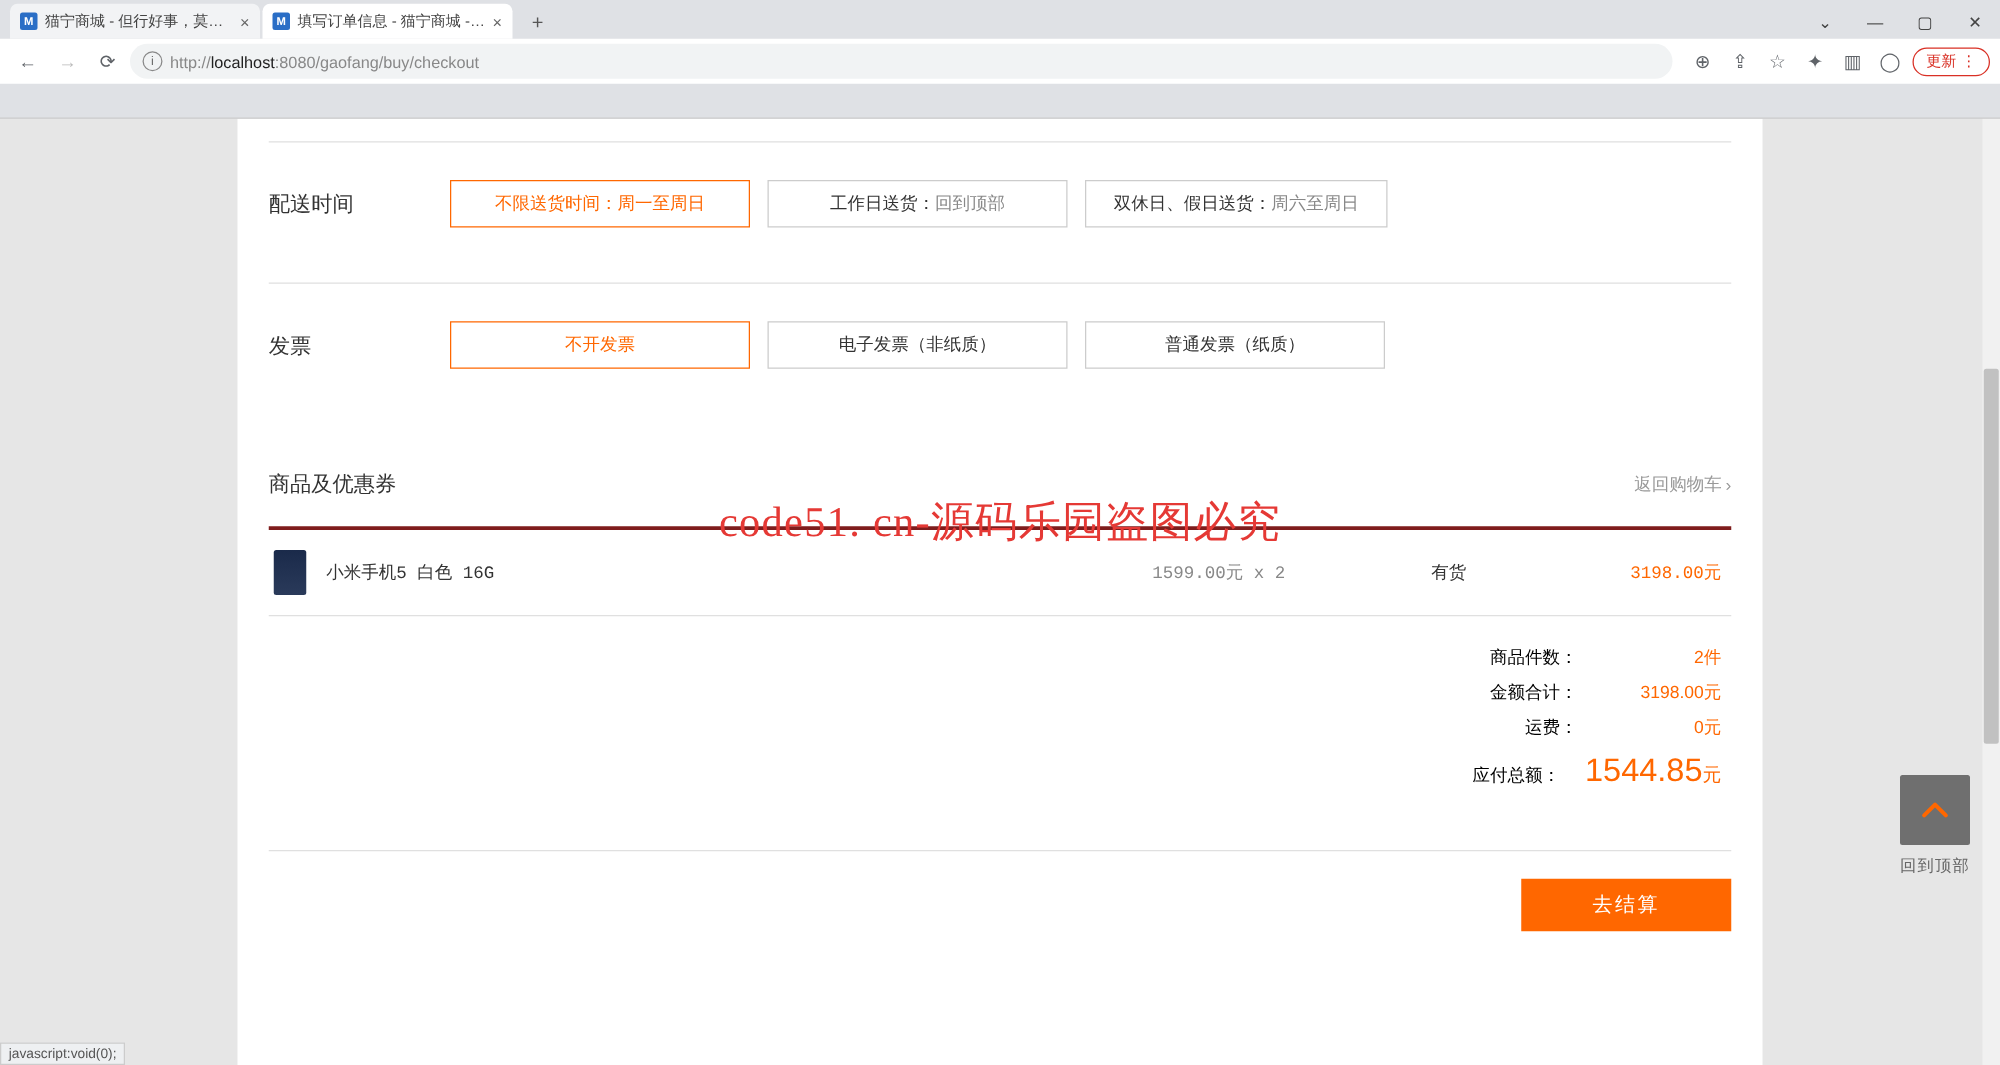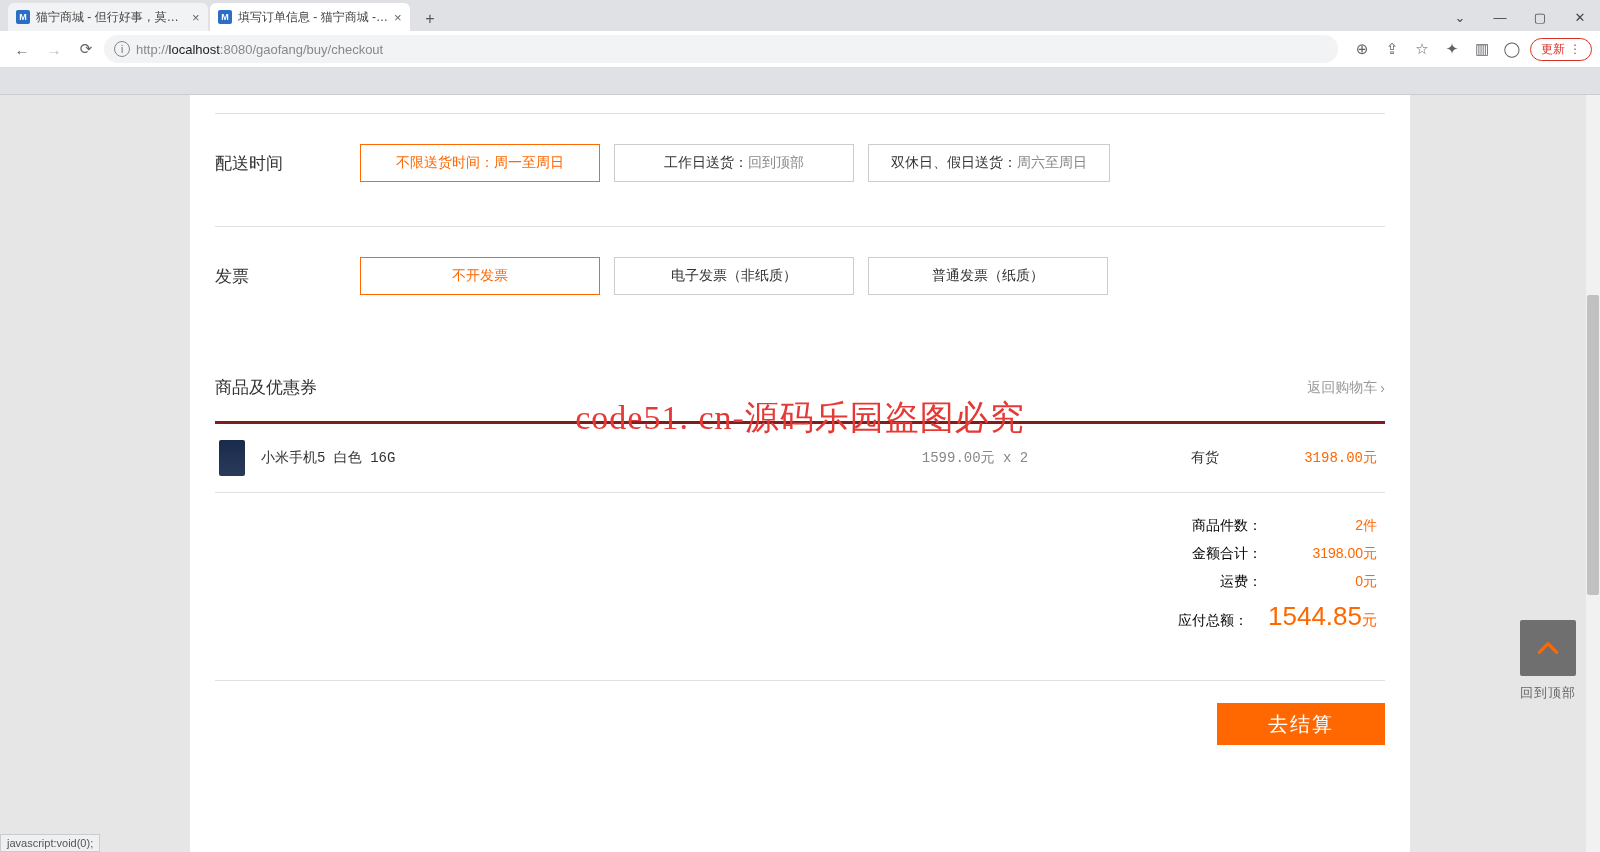--- a/index.html
+++ b/index.html
@@ -50,34 +50,34 @@
 
 .goods-section { margin-top: 55px; }
 .goods-header { display: flex; align-items: center; justify-content: space-between; margin-bottom: 22px; }
 .goods-title { font-size: 17px; color: #333; }
 .back-cart { font-size: 14px; color: #999; cursor: pointer; display: flex; align-items: center; gap: 3px; }
 .goods-list { border-top: 3px solid #7f1d1d; border-bottom: 1px solid #e0e0e0; font-family: Liberation Mono, monospace; }
 .goods-item { display: flex; align-items: center; padding: 16px 0; font-size: 14px; }
 .goods-thumb { width: 26px; height: 36px; background: linear-gradient(#1a2a4a, #2a3a5a); border-radius: 2px; margin: 0 16px 0 4px; }
 .goods-name { flex: 1.6; color: #333; }
 .goods-price-col { flex: 1; text-align: center; color: #888; }
-.goods-stock { width: 120px; text-align: center; color: #333; }
+.goods-stock { width: 120px; text-align: left; color: #333; }
 .goods-subtotal { width: 120px; text-align: right; color: #ff6700; padding-right: 8px; }
 
 .summary { margin-top: 24px; padding-right: 8px; }
 .sum-row { display: flex; justify-content: flex-end; align-items: baseline; margin-bottom: 10px; font-size: 14px; }
 .sum-label { color: #000000; margin-right: 20px; }
 .sum-value { color: #ff6700; min-width: 95px; text-align: right; }
 .sum-row.total .sum-label { font-size: 14px; margin-left: 33px; }
 .sum-row.total .sum-value { font-size: 26px; font-weight: 400; color: #ff6700; }
 .sum-row.total .yuan { font-size: 15px; }
 
 .summary-divider { border-top: 1px solid #e0e0e0; margin: 48px 0 22px 0; }
 .checkout-row { display: flex; justify-content: flex-end; padding-bottom: 28px; }
-.checkout-btn { width: 168px; height: 42px; background: #ff6700; color: #fff; font-size: 20px; display: flex; align-items: center; justify-content: center; cursor: pointer; letter-spacing: 2px; }
+.checkout-btn { width: 168px; height: 42px; background: #ff6700; color: #fff; font-size: 16px; display: flex; align-items: center; justify-content: center; cursor: pointer; letter-spacing: 2px; }
 
 
 .backtop { position: absolute; right: 24px; bottom: 150px; width: 56px; text-align: center; }
 .backtop-box { width: 56px; height: 56px; background: #6f6f6f; display: flex; align-items: center; justify-content: center; cursor: pointer; border-radius: 2px; }
 .backtop-box svg { width: 26px; height: 26px; }
 .backtop-label { font-size: 13px; color: #666; margin-top: 8px; letter-spacing: 1px; }
 
 
 .watermark { position: absolute; top: 300px; left: 50%; transform: translateX(-50%); font-size: 34px; color: #e53935; font-weight: 500; letter-spacing: 1px; pointer-events: none; white-space: nowrap; font-family: Liberation Serif, serif; }
 

